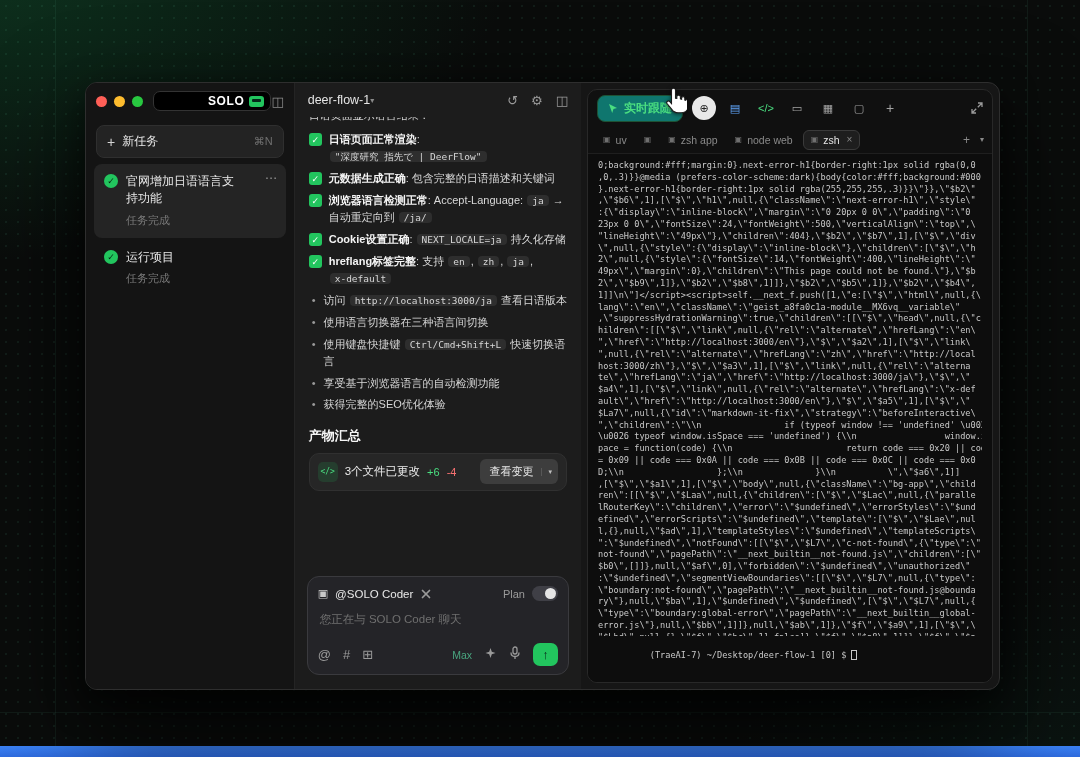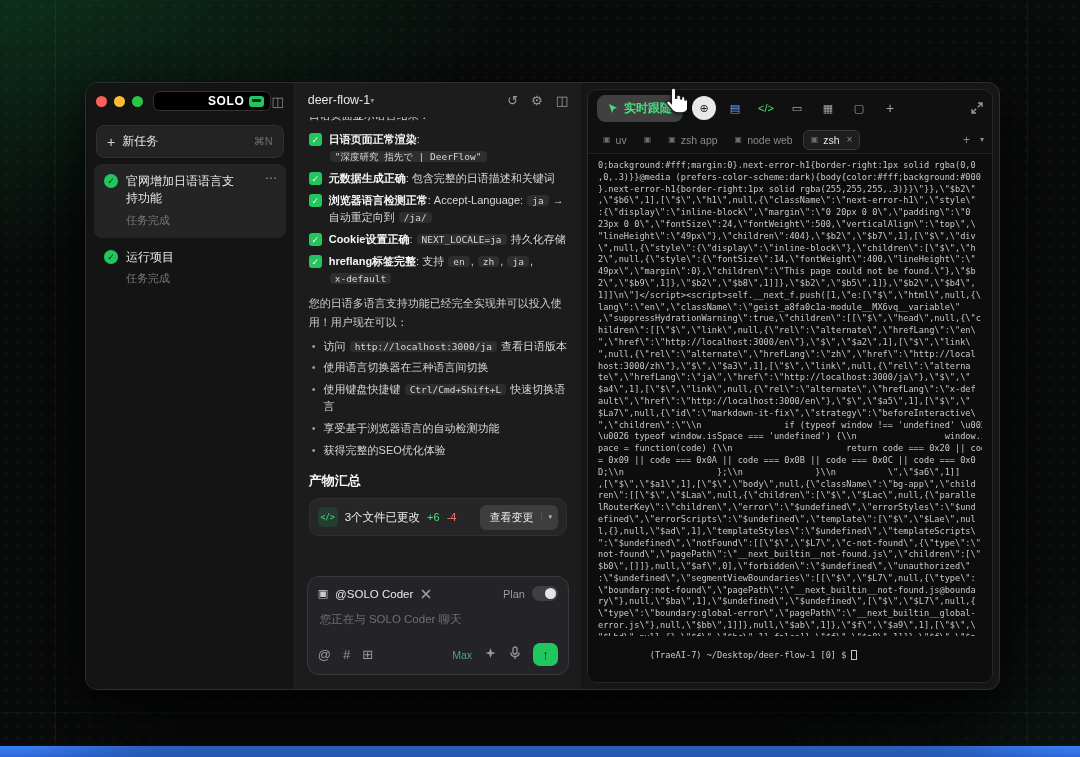--- a/index.html
+++ b/index.html
@@ -95,21 +95,21 @@
   .comp-input { margin:11px 2px 16px; color:#6f6f6f; font-size:11.5px; }
   .comp-bottom { display:flex; align-items:center; gap:12px; color:#9a9a9a; font-size:13px; }
   .max-label { margin-left:auto; color:#49a57f; font-size:10.5px; }
   .send { width:25px; height:23px; border-radius:7px; background:var(--accent,#22c55e); color:#06281a;
     border:none; font-size:13px; font-weight:bold; display:flex; align-items:center; justify-content:center; cursor:default; }
 
   
   .rightcard { flex:0 0 406px; margin:6px; border-radius:10px; background:#101010; border:1px solid #282828;
     display:flex; flex-direction:column; overflow:hidden; }
   .rc-head { flex:0 0 36px; display:flex; align-items:center; padding:0 9px; gap:9px; }
-  .live-pill { display:flex; align-items:center; gap:6px; background:#404040; border:1px solid #1e5234;
+  .live-pill { display:flex; align-items:center; gap:6px; background:#0f766e; border:1px solid #1e5234;
     color:var(--live,#4ade80); font-size:12px; font-weight:bold; padding:4px 10px; border-radius:8px; }
   .rc-icons { display:flex; gap:7px; align-items:center; }
   .rcbtn { width:24px; height:24px; border-radius:50%; display:flex; align-items:center; justify-content:center;
     color:#a3a3a3; font-size:11px; cursor:default; }
   .rcbtn.hl { background:#e8e8e8; color:#222; }
   .rcbtn.plus { font-size:14px; }
   .expand { margin-left:auto; display:flex; }
   .rc-tabs { flex:0 0 28px; display:flex; align-items:center; padding:0 8px; border-bottom:1px solid #1f1f1f; }
   .ttabs { display:flex; align-items:center; gap:3px; }
   .ttab { display:flex; align-items:center; gap:5px; padding:3px 7px; border-radius:6px; color:#8a8a8a; font-size:10.5px; }
@@ -210,21 +210,20 @@
             <div class="chk-row">
               <span class="ck">✓</span>
               <span class="chk-text"><b>Cookie设置正确</b><span>: </span><span class="chip">NEXT_LOCALE=ja</span><span> 持久化存储</span></span>
             </div>
             <div class="chk-row">
               <span class="ck">✓</span>
               <span class="chk-text"><b>hreflang标签完整</b><span>: 支持 </span><span class="chip">en</span><span>, </span><span class="chip">zh</span><span>, </span><span class="chip">ja</span><span>, </span><span class="chip">x-default</span></span>
             </div>
           </div>
 
-        <p class="para">您的日语多语言支持功能已经完全实现并可以投入使用！用户现在可以：</p>
         <div id="ready-list">
             <div class="bullet">
               <span class="dot">•</span>
               <span><span>访问 </span><span class="chip">http://localhost:3000/ja</span><span> 查看日语版本</span></span>
             </div>
             <div class="bullet">
               <span class="dot">•</span>
               <span><span>使用语言切换器在三种语言间切换</span></span>
             </div>
             <div class="bullet">

